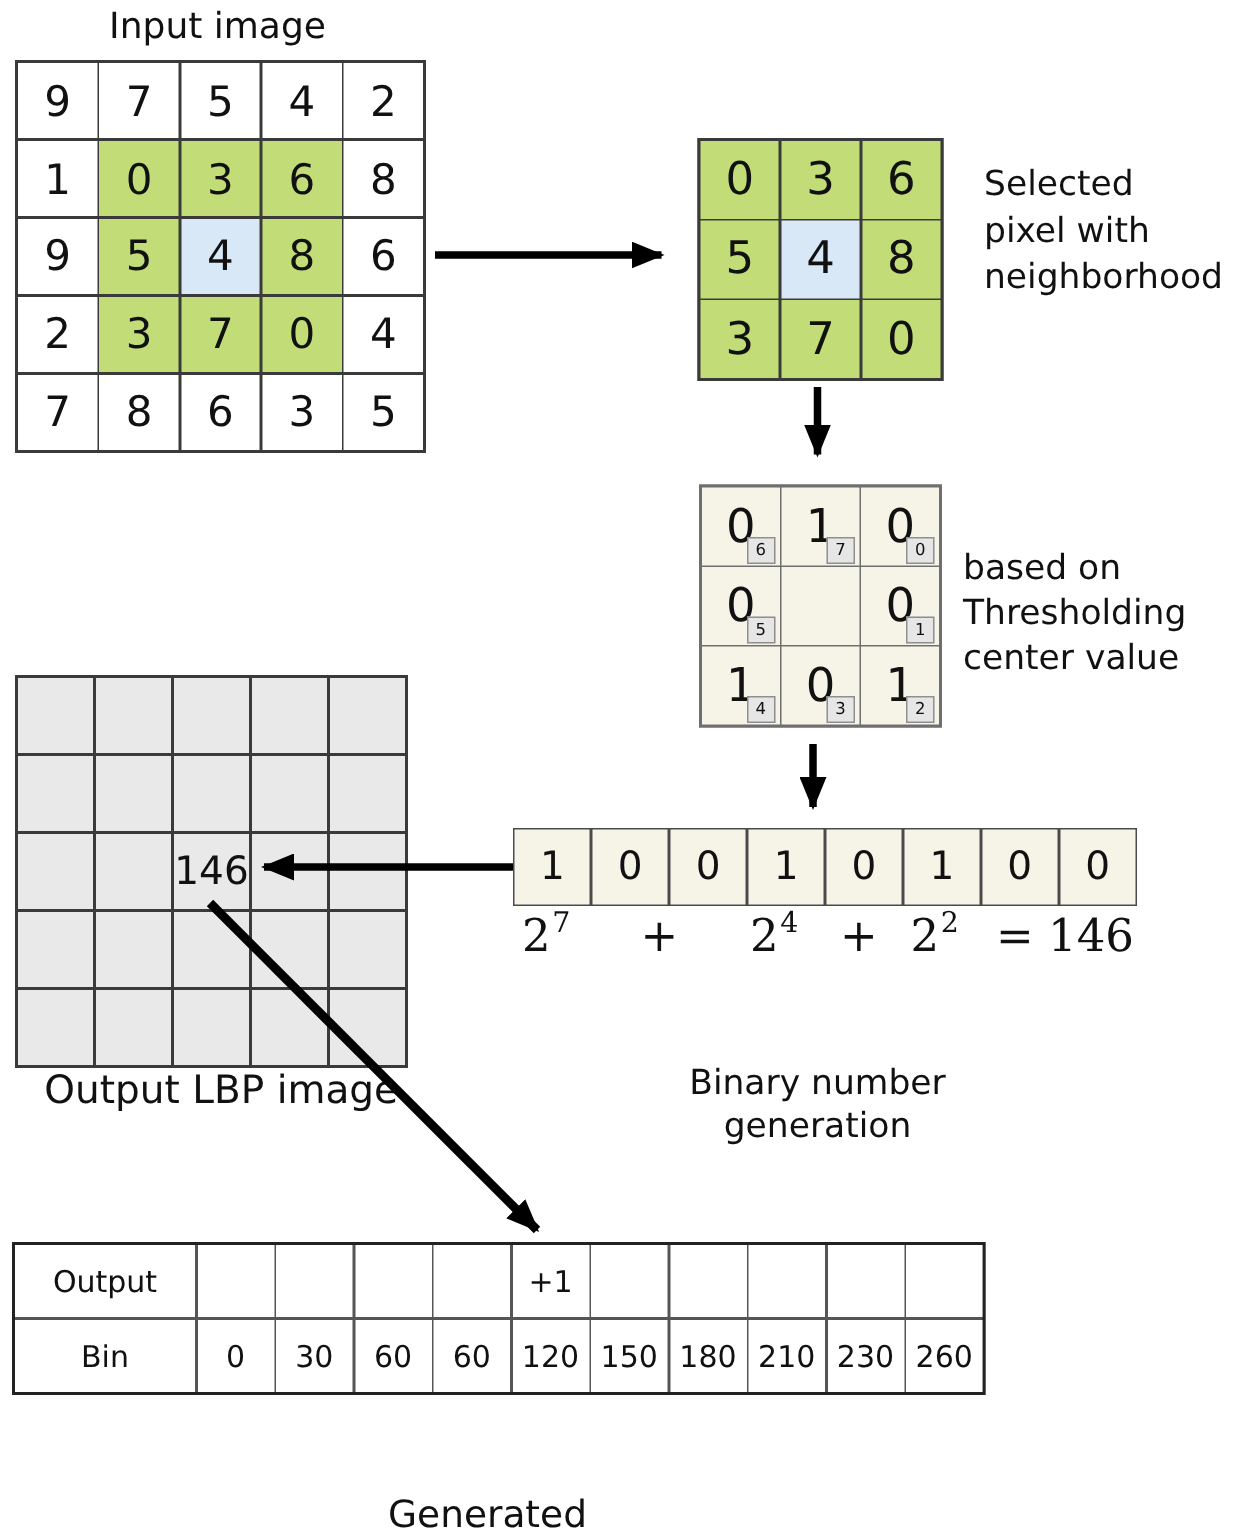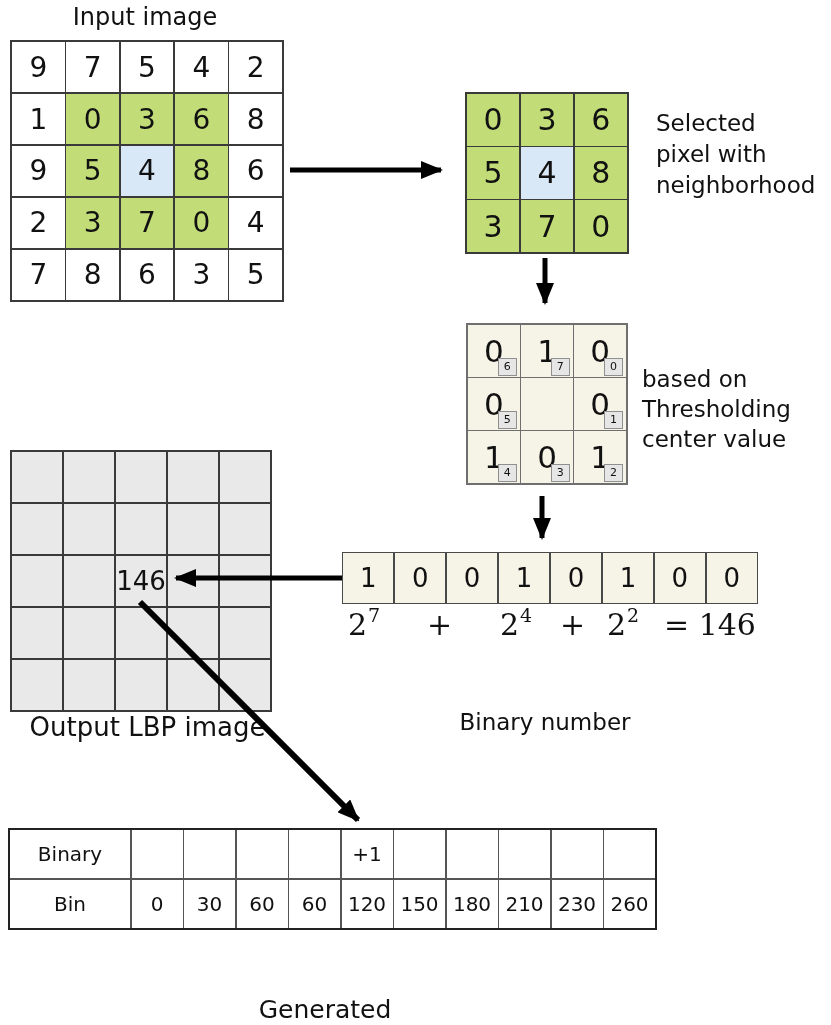--- a/index.html
+++ b/index.html
@@ -164,20 +164,21 @@
 
   <span class="ftok" style="left:348px"><span>2</span><sup>7</sup></span>
   <span class="ftok" style="left:427px"><span>+</span><sup></sup></span>
   <span class="ftok" style="left:500px"><span>2</span><sup>4</sup></span>
   <span class="ftok" style="left:560px"><span>+</span><sup></sup></span>
   <span class="ftok" style="left:607px"><span>2</span><sup>2</sup></span>
   <span class="ftok" style="left:664px"><span>= 146</span><sup></sup></span>
 
   <div id="label-binary" class="label">
     <div>Binary number</div>
+    <div>generation</div>
   </div>
 
   <div id="grid-output" class="grid">
     <div class="cell"></div>
     <div class="cell"></div>
     <div class="cell"></div>
     <div class="cell"></div>
     <div class="cell"></div>
     <div class="cell"></div>
     <div class="cell"></div>
@@ -196,21 +197,21 @@
     <div class="cell"></div>
     <div class="cell"></div>
     <div class="cell"></div>
     <div class="cell"></div>
     <div class="cell"></div>
     <div class="cell"></div>
   </div>
   <div id="label-output" class="label">Output LBP image</div>
 
   <div id="table-hist" class="grid">
-    <div class="cell">Binary</div>
+    <div class="cell">Output</div>
     <div class="cell"></div>
     <div class="cell"></div>
     <div class="cell"></div>
     <div class="cell"></div>
     <div class="cell">+1</div>
     <div class="cell"></div>
     <div class="cell"></div>
     <div class="cell"></div>
     <div class="cell"></div>
     <div class="cell"></div>

